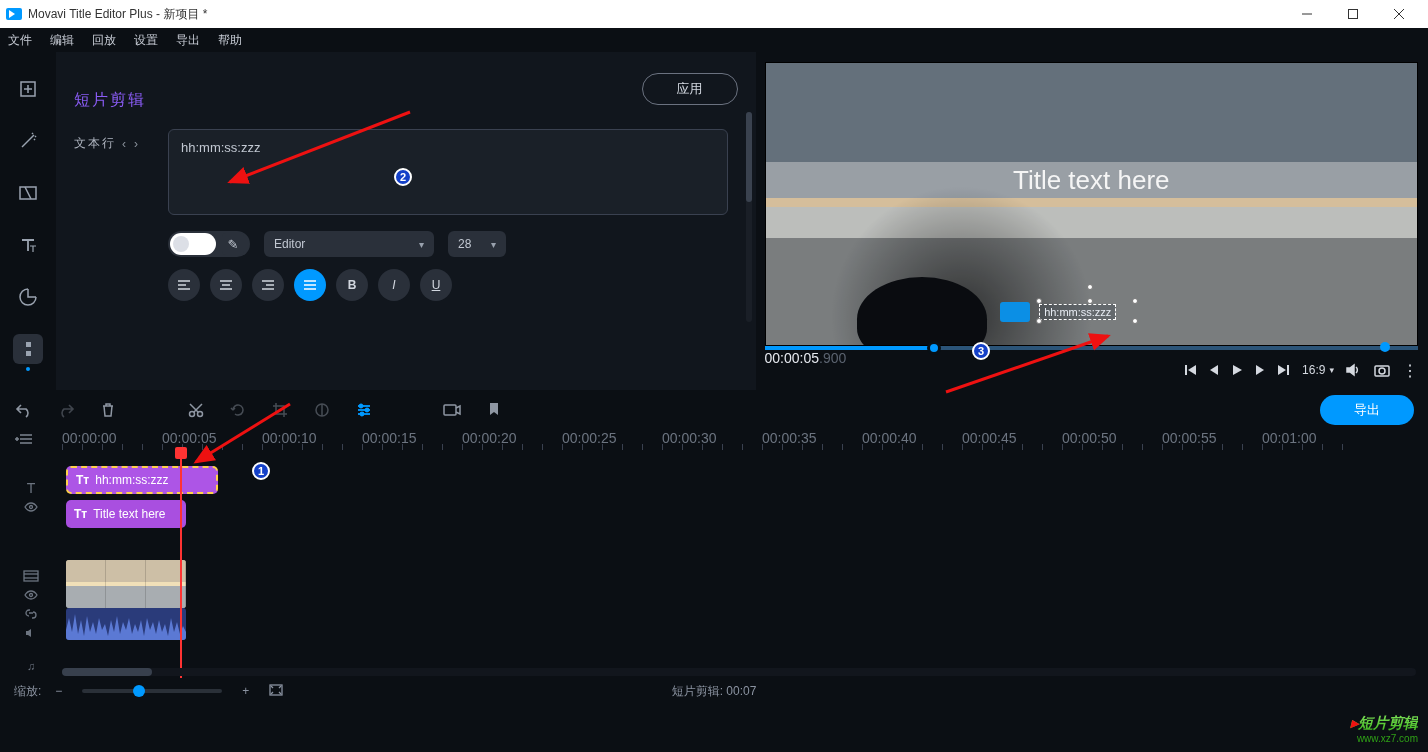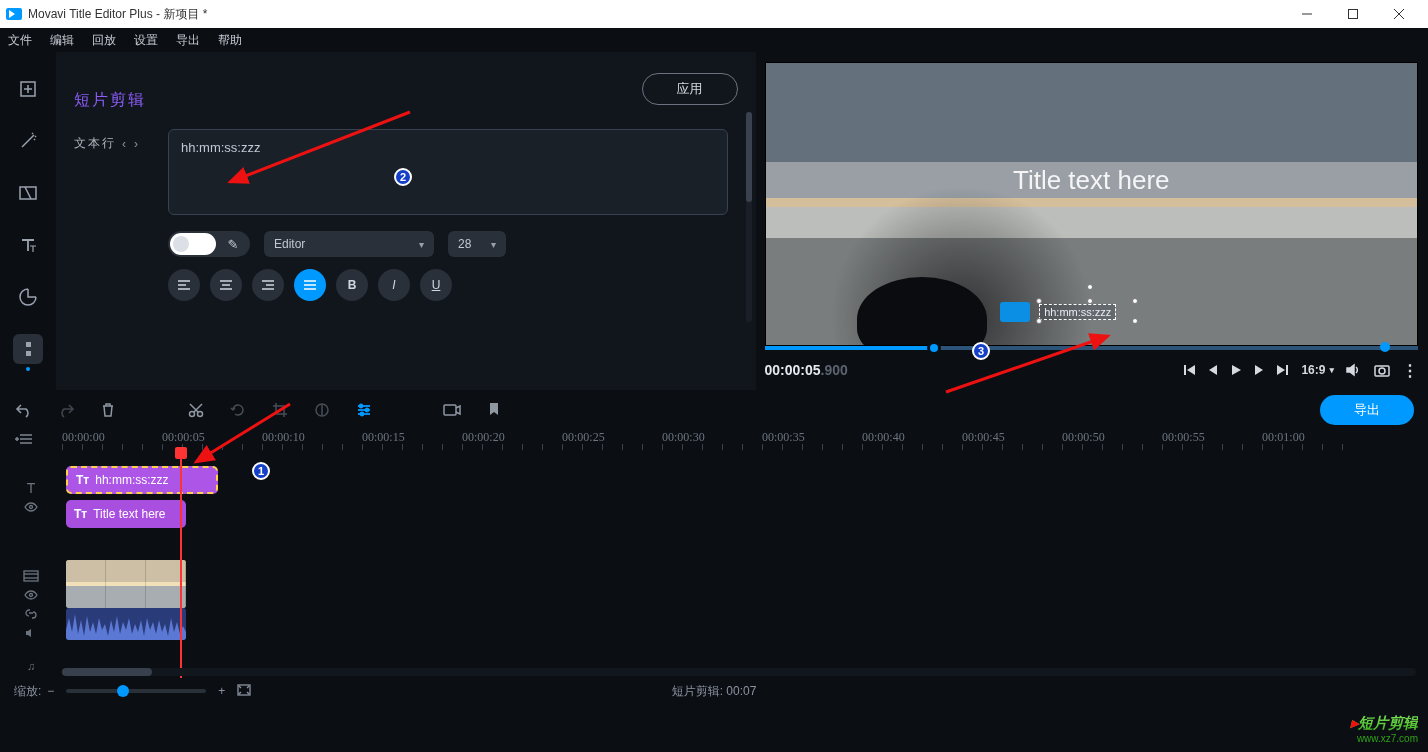--- a/index.html
+++ b/index.html
@@ -65,38 +65,38 @@
   .vcam { position: absolute; left: 36%; bottom: 8%; width: 30px; height: 20px; background: #0b8fe5; border-radius: 3px; }
   .vtext-title { position: absolute; top: 36%; left: 50%; transform: translateX(-50%); color: #f5f5f5; font-size: 26px; font-family: Verdana, sans-serif; }
   .vtext-box { position: absolute; bottom: 9%; left: 42%; border: 1px dashed #fff; padding: 1px 4px; font-size: 11px; color: #e9eef5; background: rgba(50,60,70,0.3); font-family: Verdana, sans-serif; }
   .vh { position: absolute; width: 6px; height: 6px; background: #fff; border: 1px solid #777; border-radius: 50%; }
 
   .scrub { position: relative; height: 4px; background: #2b5478; margin: 0 10px 0 0; }
   .scrub .prog { position: absolute; left: 0; top: 0; height: 4px; background: #0099ff; width: 26%; }
   .scrub .knob { position: absolute; left: 26%; top: -5px; width: 14px; height: 14px; background: #0099ff; border: 3px solid #081016; border-radius: 50%; transform: translateX(-50%); }
   .scrub .end { position: absolute; right: 28px; top: -4px; width: 10px; height: 10px; background: #0099ff; border-radius: 50%; }
 
-  .pbar { display: flex; align-items: center; height: 40px; padding: 0 10px 0 0; font-weight: bold; }
+  .pbar { display: flex; height: 40px; padding: 0 10px 0 0; }
   .time { font-size: 14px; color: #e6e9ef; }
   .time .ms { color: #5b6370; }
   .pctrls { margin-left: auto; display: flex; align-items: center; gap: 12px; color: #d5d9e0; }
   .pctrls .grp { display: flex; gap: 10px; }
   .pctrls .it { cursor: pointer; display: flex; align-items: center; gap: 4px; }
 
   
   .tltool { height: 40px; display: flex; align-items: center; padding: 0 14px; gap: 22px; color: #8f97a3; }
   .tltool .t { width: 20px; height: 20px; display: flex; align-items: center; justify-content: center; }
   .tltool .t.active { color: #0099ff; }
   .export { margin-left: auto; background: #0099ff; color: #fff; border-radius: 18px; padding: 6px 34px; font-size: 13px; cursor: pointer; }
 
   
   .timeline { position: relative; height: 274px; background: #0b0f14; }
   .addtrack { position: absolute; left: 14px; top: 2px; color: #7e8691; }
   .ruler { position: absolute; left: 62px; right: 12px; top: 0; height: 24px; }
-  .ruler .tick { position: absolute; top: 0; font-size: 12px; color: #6c7480; font-family: Liberation Serif, serif; }
+  .ruler .tick { position: absolute; top: 0; font-size: 14px; color: #6c7480; }
   .ruler .mark { position: absolute; top: 14px; width: 1px; height: 6px; background: #3a4150; }
   .tracks { position: absolute; left: 0; right: 0; top: 30px; bottom: 24px; }
   .trackhead { position: absolute; left: 0; width: 62px; display: flex; flex-direction: column; align-items: center; justify-content: center; gap: 6px; color: #6c7480; font-size: 11px; }
   .th-text1 { top: 4px; height: 66px; }
   .th-video { top: 102px; height: 86px; }
   .th-extra { top: 200px; height: 30px; }
 
   .clip { position: absolute; border-radius: 5px; display: flex; align-items: center; padding: 0 8px; gap: 6px; color: #fff; font-size: 12px; height: 28px; }
   .clip.title-a { left: 66px; top: 6px; width: 152px; background: #ad55e6; border: 2px dashed #ffd24a; }
   .clip.title-b { left: 66px; top: 40px; width: 120px; background: #a94fe0; }
@@ -104,21 +104,21 @@
   .vclip div { flex: 1; background: linear-gradient(#cdbfa6 0 45%, #f1e0b8 45% 55%, #a8adb1 55% 100%); border-right: 1px solid rgba(0,0,0,0.15); }
   .aclip { position: absolute; left: 66px; top: 148px; width: 120px; height: 32px; background: #2a3b7a; border-radius: 3px; overflow: hidden; }
   .aclip svg { width: 100%; height: 100%; }
 
   .playhead { position: absolute; top: -12px; bottom: 0; width: 2px; background: #ff3333; left: 180px; }
   .playhead::before { content: ""; position: absolute; top: -1px; left: -5px; width: 12px; height: 12px; background: #ff3333; border-radius: 2px; }
 
   .hscroll { position: absolute; left: 62px; right: 12px; bottom: 28px; height: 8px; background: #12161d; border-radius: 4px; }
   .hscroll .th { position: absolute; left: 0; width: 90px; height: 8px; background: #38404d; border-radius: 4px; }
 
-  .status { position: absolute; left: 0; right: 0; bottom: 0; height: 26px; display: flex; align-items: center; padding: 0 14px; background: #0b0f14; color: #8b93a1; font-size: 12px; gap: 6px; }
+  .status { position: absolute; left: 0; right: 0; bottom: 0; height: 26px; display: flex; align-items: center; padding: 0 14px; background: #0b0f14; color: #8b93a1; font-size: 12px; gap: 14px; }
   .zoomslider { width: 140px; height: 4px; background: #2a3038; border-radius: 2px; position: relative; margin: 0 6px; }
   .zoomslider .zk { position: absolute; left: 36%; top: -4px; width: 12px; height: 12px; background: #0099ff; border-radius: 50%; }
   .status .center { position: absolute; left: 50%; transform: translateX(-50%); }
 
   
   .anno-num { position: absolute; width: 18px; height: 18px; border-radius: 50%; background: #1440c8; border: 2px solid #fff; color: #fff; font-size: 11px; font-weight: bold; display: flex; align-items: center; justify-content: center; z-index: 50; }
   .arrow { position: absolute; z-index: 40; pointer-events: none; }
   .watermark { position: absolute; right: 10px; bottom: 8px; text-align: right; z-index: 60; }
   .watermark .l1 { font-size: 15px; font-weight: bold; font-style: italic; background: linear-gradient(#7ee05a, #3cb71a); -webkit-background-clip: text; background-clip: text; color: transparent; }
   .watermark .l2 { font-size: 10px; color: #2fa016; }

